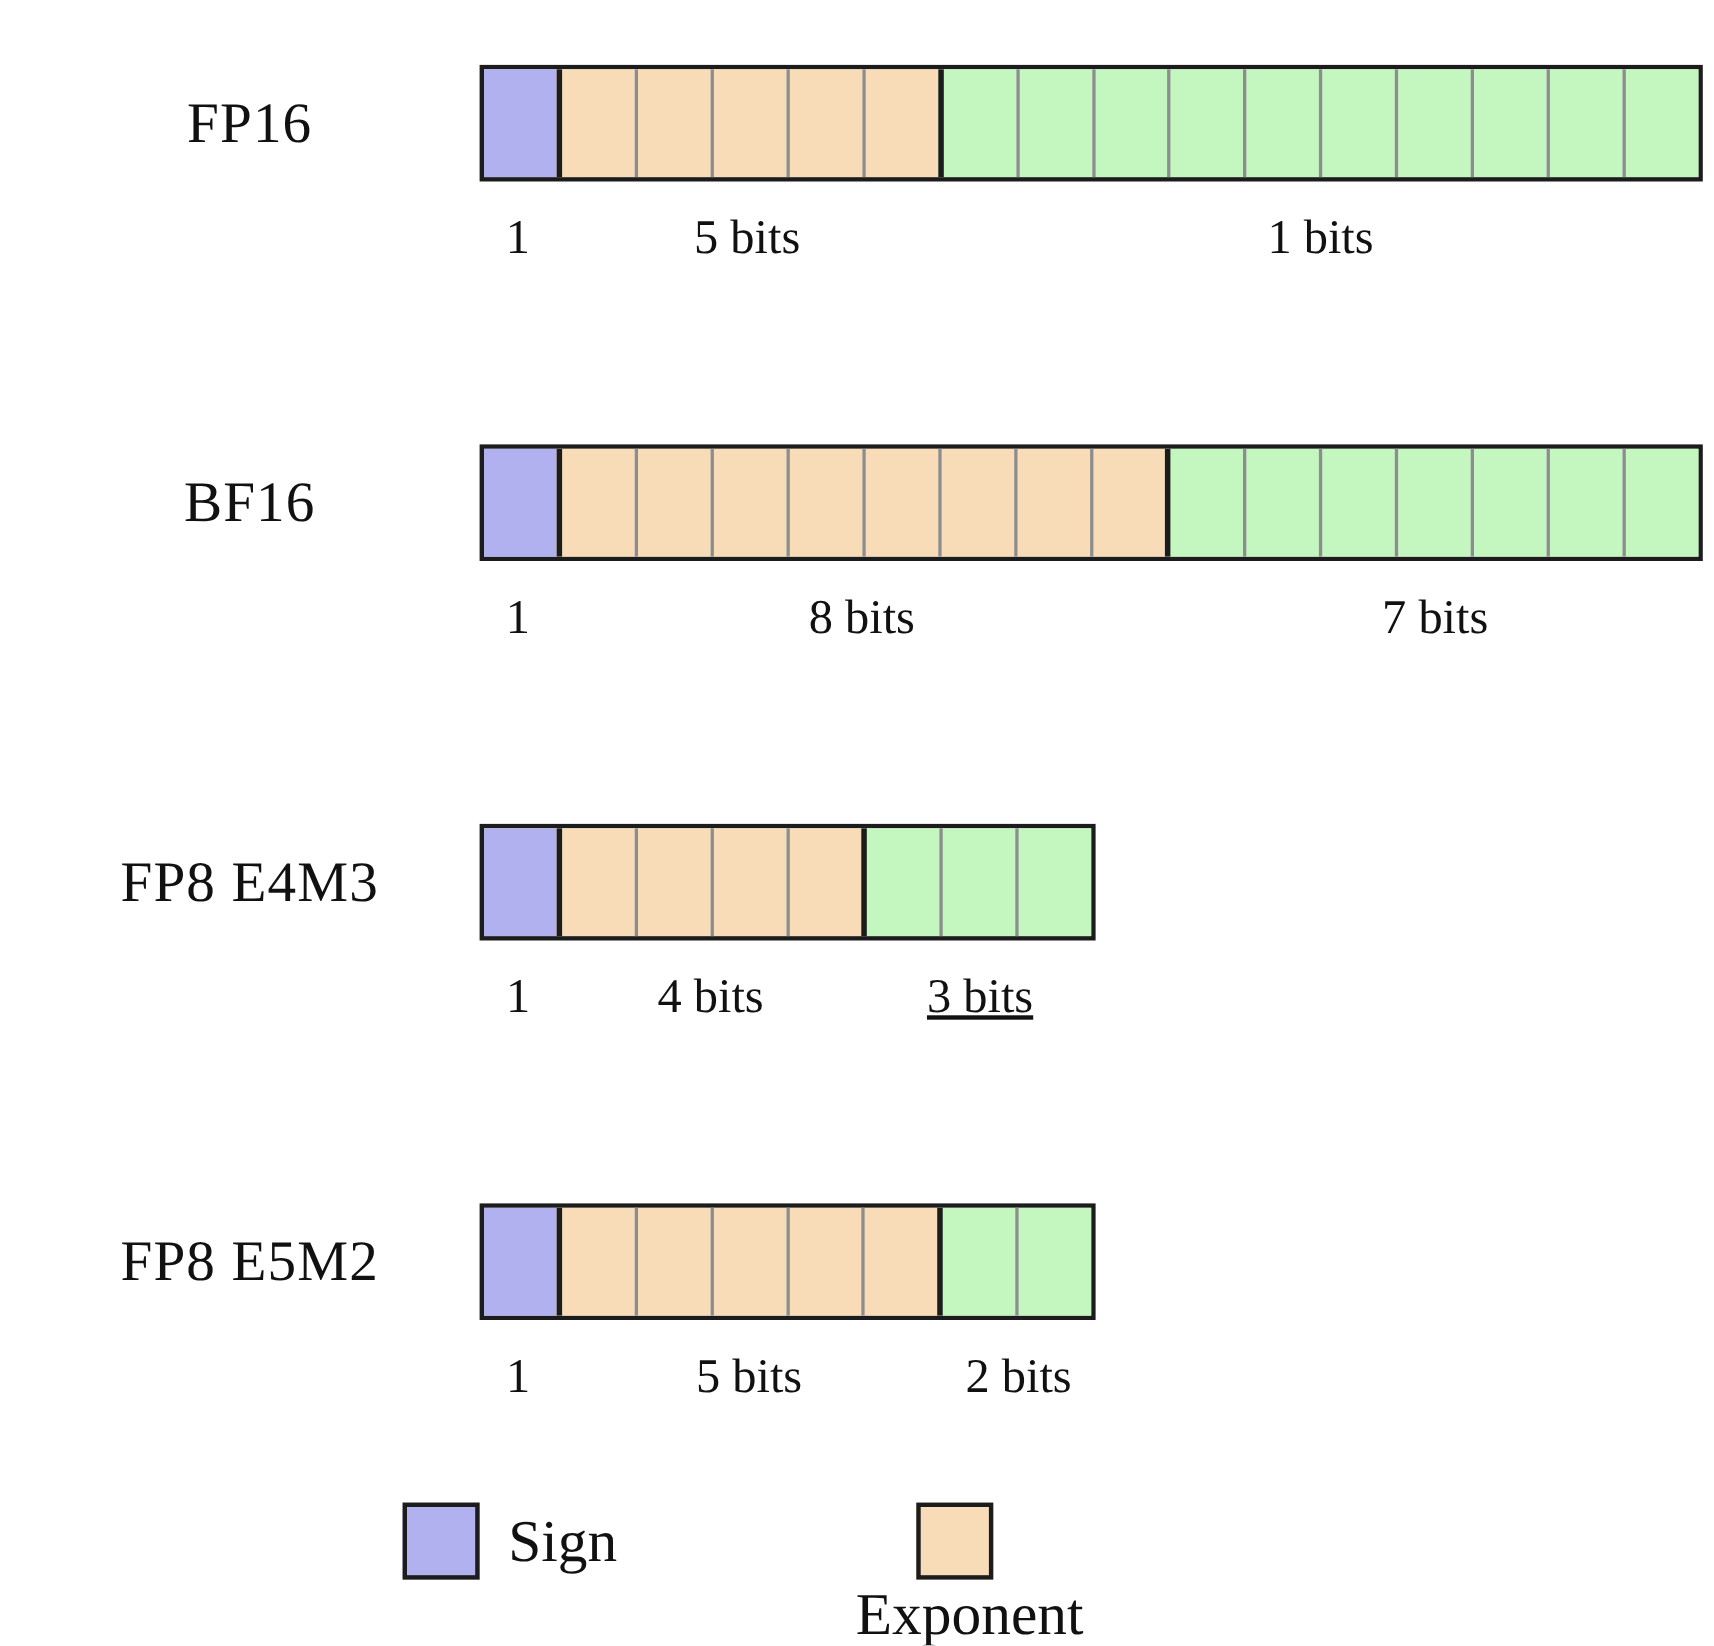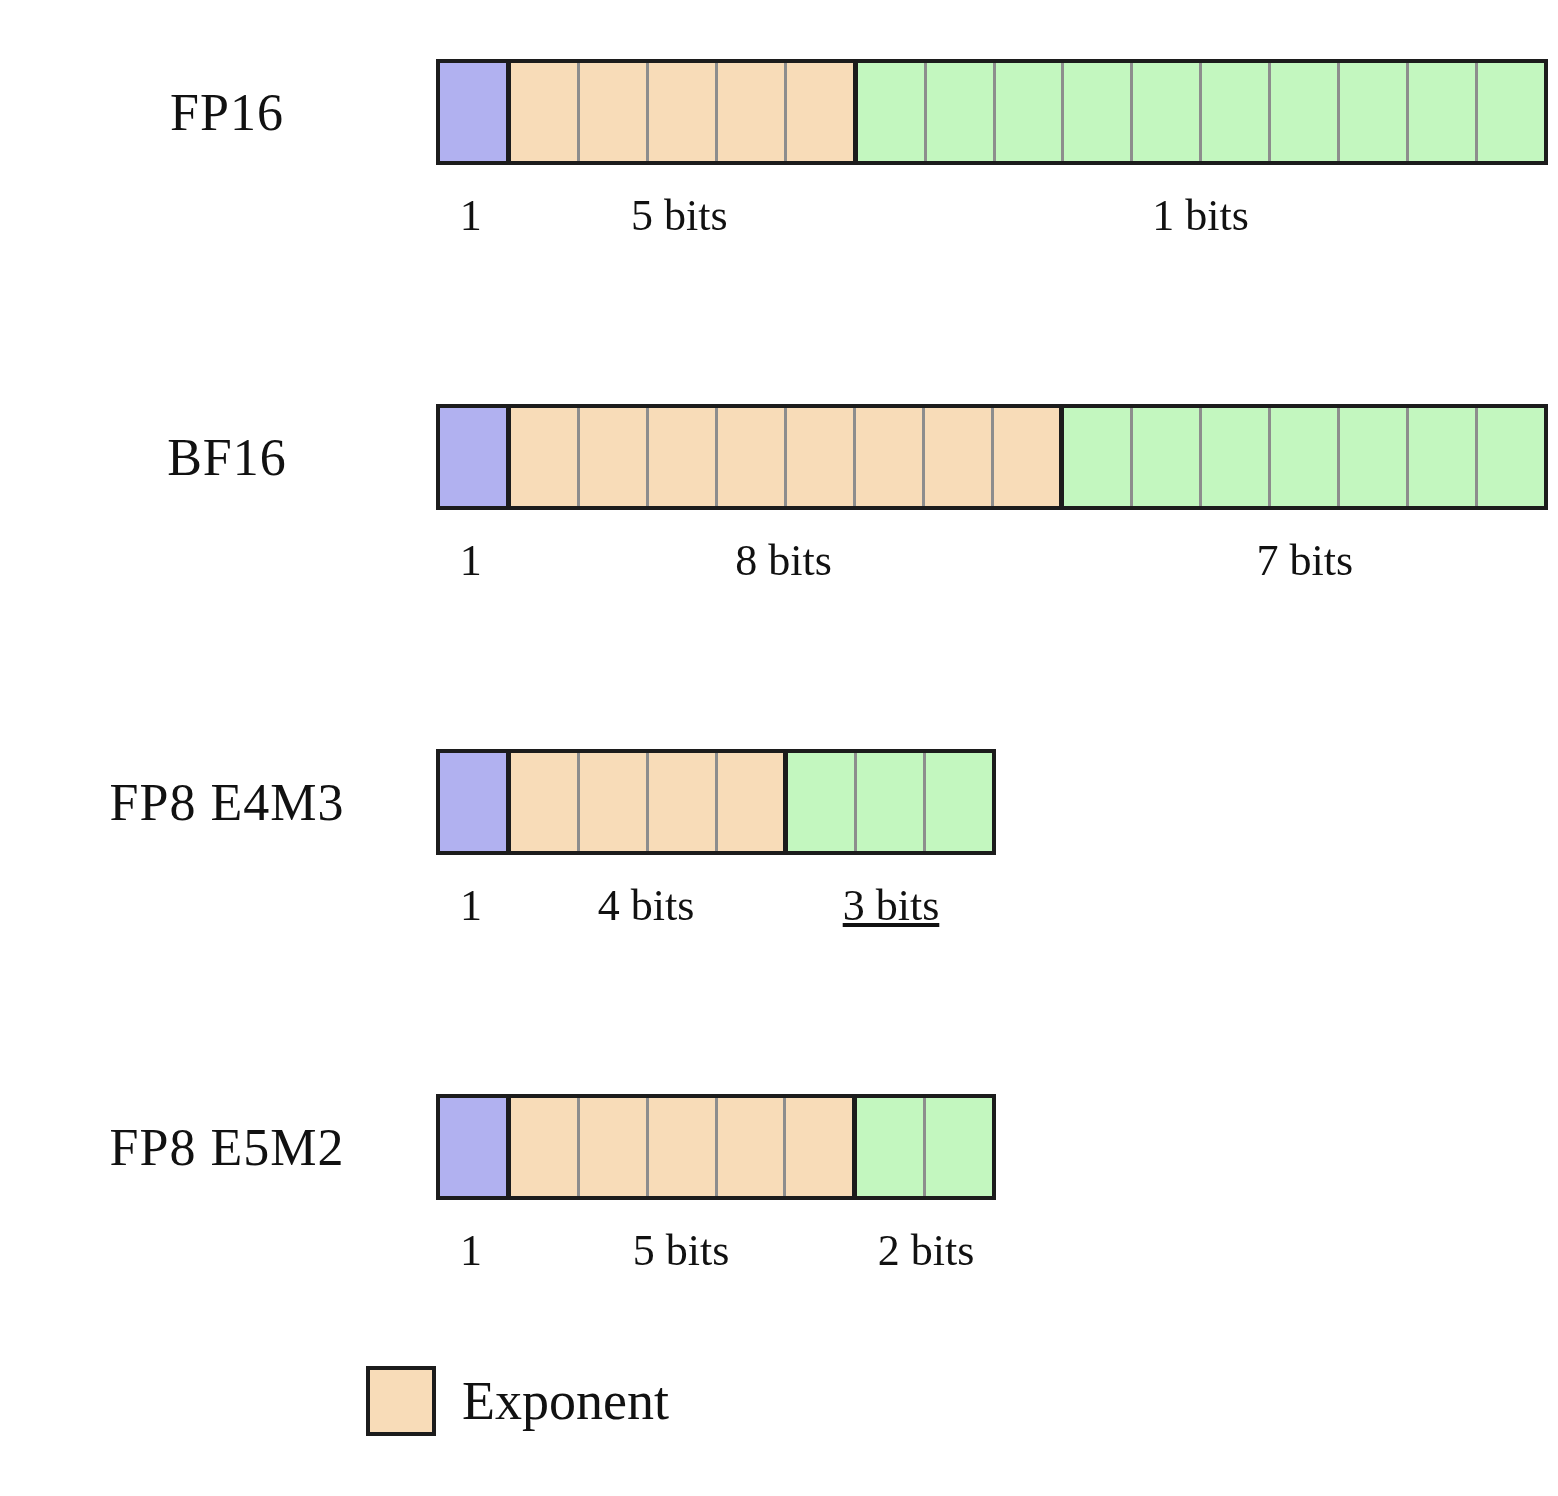--- a/index.html
+++ b/index.html
@@ -156,17 +156,21 @@
         </div>
         <div class="bits-labels" style="width: 560px;">
           <div class="bit-group-label" style="width: 12.5%;">1</div>
           <div class="bit-group-label" style="width: 62.5%;">5 bits</div>
           <div class="bit-group-label" style="width: 25%;">2 bits</div>
         </div>
       </div>
     </div>
   <div class="legend" id="legend-root">
       <div class="legend-item">
+        <div class="legend-swatch" style="background: rgb(177, 177, 240);"></div>
+        <div class="legend-label">Sign</div>
+      </div>
+      <div class="legend-item">
         <div class="legend-swatch" style="background: rgb(248, 220, 184);"></div>
         <div class="legend-label">Exponent</div>
       </div>
     </div>
 </div>
 
 </body></html>

